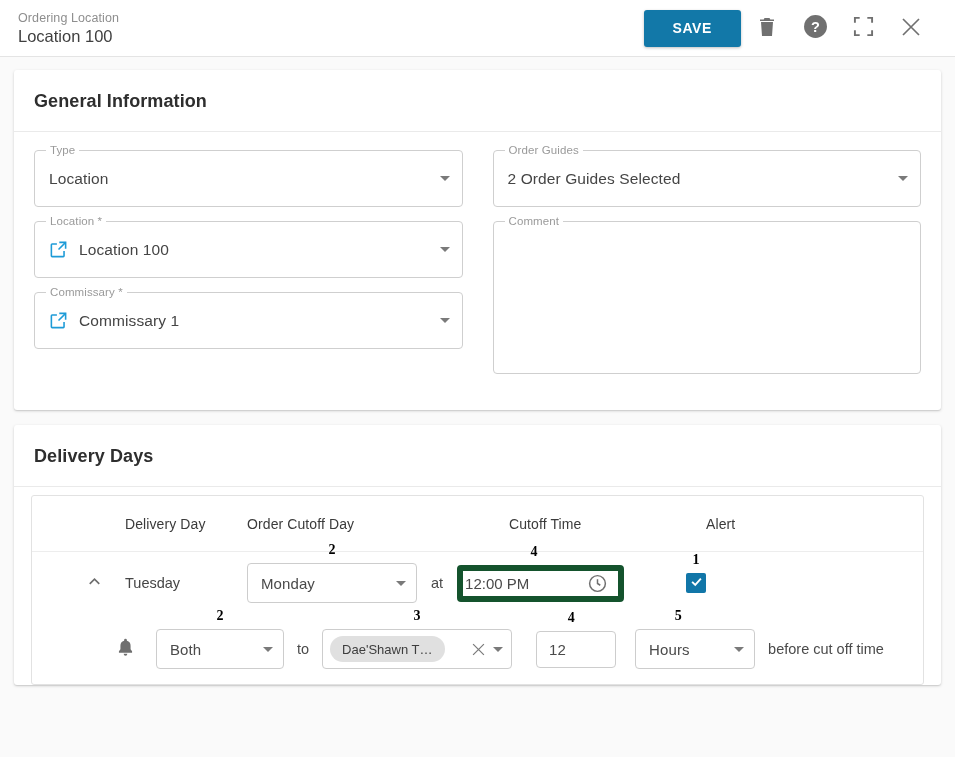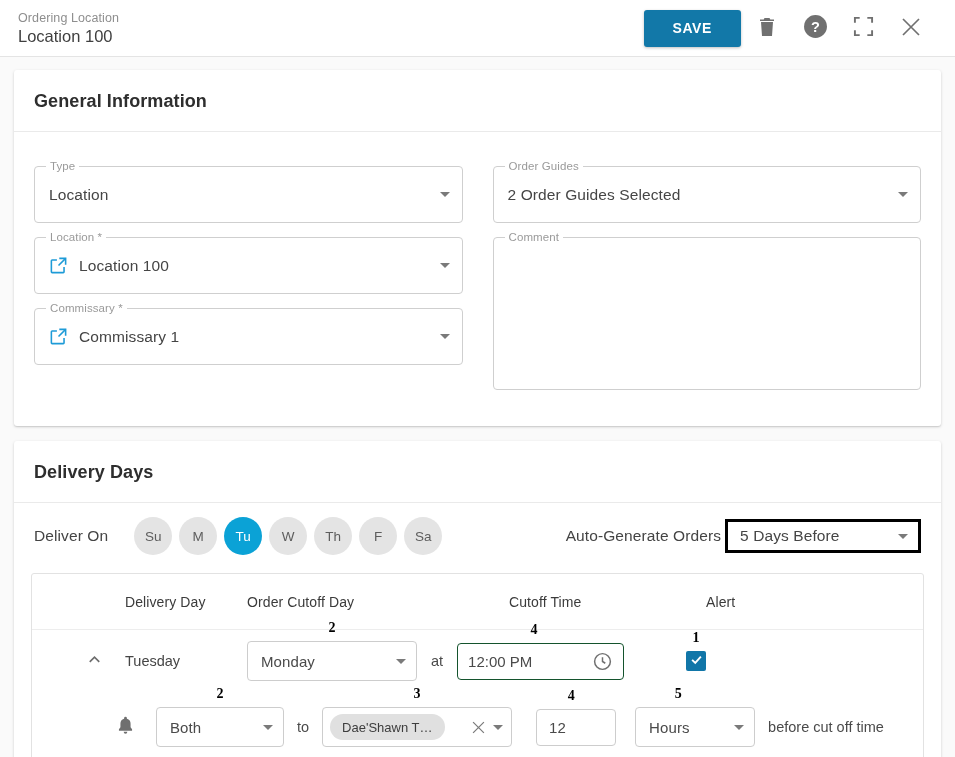--- a/index.html
+++ b/index.html
@@ -60,21 +60,21 @@
     padding: 21px 20px 19px 20px;
     border-bottom: 1px solid #eaeaea;
     font-size: 18px;
     font-weight: bold;
     color: #2e2e2e;
     letter-spacing: .1px;
   }
   .card-body { padding: 18px 20px 22px 20px; }
 
   .grid2 { display: flex; gap: 30px; }
-  .col { flex: 1 1 0; min-width: 0; margin-top: 16px; }
+  .col { flex: 1 1 0; min-width: 0; }
 
   
   .mfield {
     position: relative;
     border: 1px solid #cfcfcf;
     border-radius: 4px;
     height: 57px;
     margin-bottom: 14px;
     display: flex;
     align-items: center;
@@ -164,24 +164,24 @@
 
   .sel-box {
     border: 1px solid #cdcdcd; border-radius: 4px;
     height: 40px; display: flex; align-items: center;
     padding: 0 10px 0 13px; background: #fff; cursor: pointer;
   }
   .sel-box .mvalue { font-size: 15px; color: #4a4a4a; }
   .at-text { font-size: 14.5px; color: #4a4a4a; margin: 0 14px; }
 
   .time-box {
-    border: 1px solid #14532d; border-radius: 4px;
+    border: 6px solid #14532d; border-radius: 4px;
     height: 37px; width: 167px;
     display: flex; align-items: center;
-    padding: 0 10px 0 8px; background: #fff;
+    padding: 0 10px 0 0; background: #fff;
   }
 
   .alert-cell { position: relative; display: flex; align-items: center; }
   .cbox {
     width: 20px; height: 20px;
     background: #1176a8;
     border-radius: 2px;
     display: flex; align-items: center; justify-content: center;
     cursor: pointer;
   }
@@ -328,40 +328,20 @@
           </div>
         </div>
 
       </div>
     </div>
   </div>
 
   <div class="card">
     <div class="card-header">Delivery Days</div>
 
-    <div class="deliver-row">
-      <span class="deliver-label">Deliver On</span>
-      <div class="day-chips">
-        <div class="day">Su</div>
-        <div class="day">M</div>
-        <div class="day sel">Tu</div>
-        <div class="day">W</div>
-        <div class="day">Th</div>
-        <div class="day">F</div>
-        <div class="day">Sa</div>
-      </div>
-
-      <div class="autogen">
-        <span class="autogen-label">Auto-Generate Orders</span>
-        <div class="autogen-box">
-          <span class="mvalue">5 Days Before</span>
-          <span class="caret"></span>
-        </div>
-      </div>
-    </div>
 
     <div class="table-wrap">
       <div class="thead">
         <div class="th th-delivery">Delivery Day</div>
         <div class="th th-cutoffday">Order Cutoff Day</div>
         <div class="th th-cutofftime">Cutoff Time</div>
         <div class="th th-alert">Alert</div>
       </div>
 
       <div class="trow">

